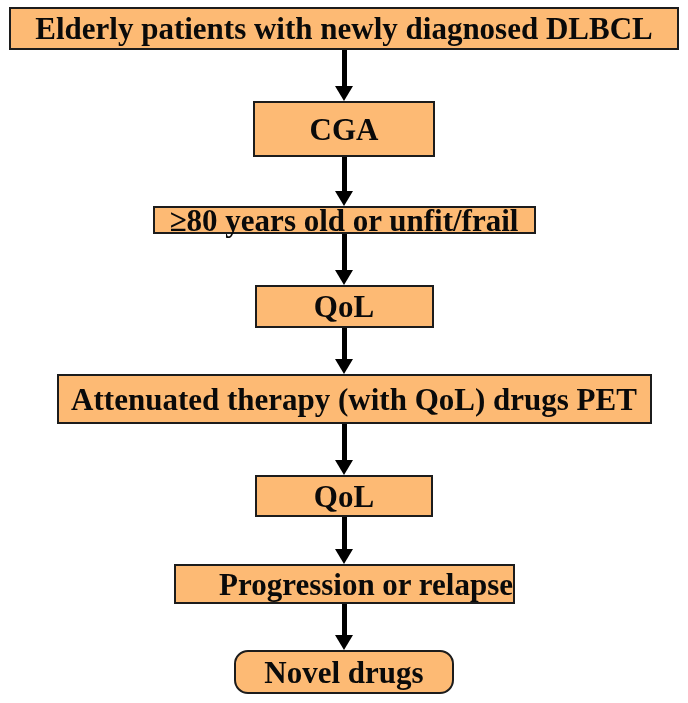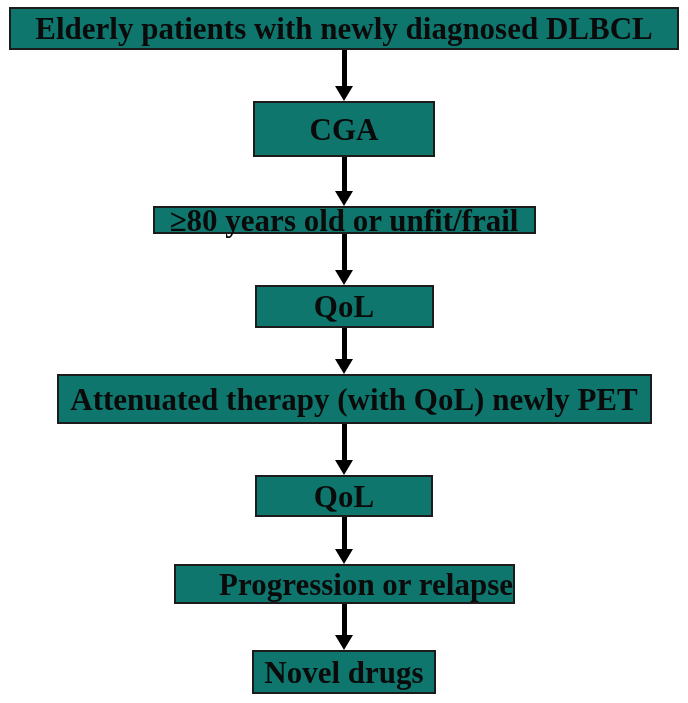--- a/index.html
+++ b/index.html
@@ -16,40 +16,40 @@
   .flowchart {
     width: 688px;
     padding-top: 7px;
     display: flex;
     flex-direction: column;
     align-items: center;
   }
   .node {
     box-sizing: border-box;
     border: 2px solid #1c1c1c;
-    background: #0f766e;
+    background: #fdba74;
     color: #0a0a0a;
     font-weight: bold;
     font-size: 31px;
     line-height: 1;
     display: flex;
     align-items: center;
     justify-content: center;
     text-align: center;
     white-space: nowrap;
   }
   
   .n1 { width: 670px; height: 43px; }
   .n2 { width: 182px; height: 56px; }
   .n3 { width: 383px; height: 28px; }
   .n4 { width: 179px; height: 43px; }
   .n5 { width: 595px; height: 50px; transform: translateX(10px); }
   .n6 { width: 178px; height: 42px; }
   .n7 { width: 341px; height: 40px; padding-left: 44px; }
-  .n8 { width: 184px; height: 44px; }
+  .n8 { width: 220px; height: 44px; border-radius: 14px; }
 
   .arrow {
     display: flex;
     flex-direction: column;
     align-items: center;
     width: 20px;
   }
   .a1 { height: 51px; }
   .a2 { height: 49px; }
   .a3 { height: 51px; }
@@ -105,21 +105,21 @@
   <div class="node n4">
     <span>QoL</span>
   </div>
 
   <div class="arrow a4">
     <div class="stem"></div>
     <div class="head"></div>
   </div>
 
   <div class="node n5">
-    <span>Attenuated therapy (with QoL) newly PET</span>
+    <span>Attenuated therapy (with QoL) drugs PET</span>
   </div>
 
   <div class="arrow a5">
     <div class="stem"></div>
     <div class="head"></div>
   </div>
 
   <div class="node n6">
     <span>QoL</span>
   </div>

